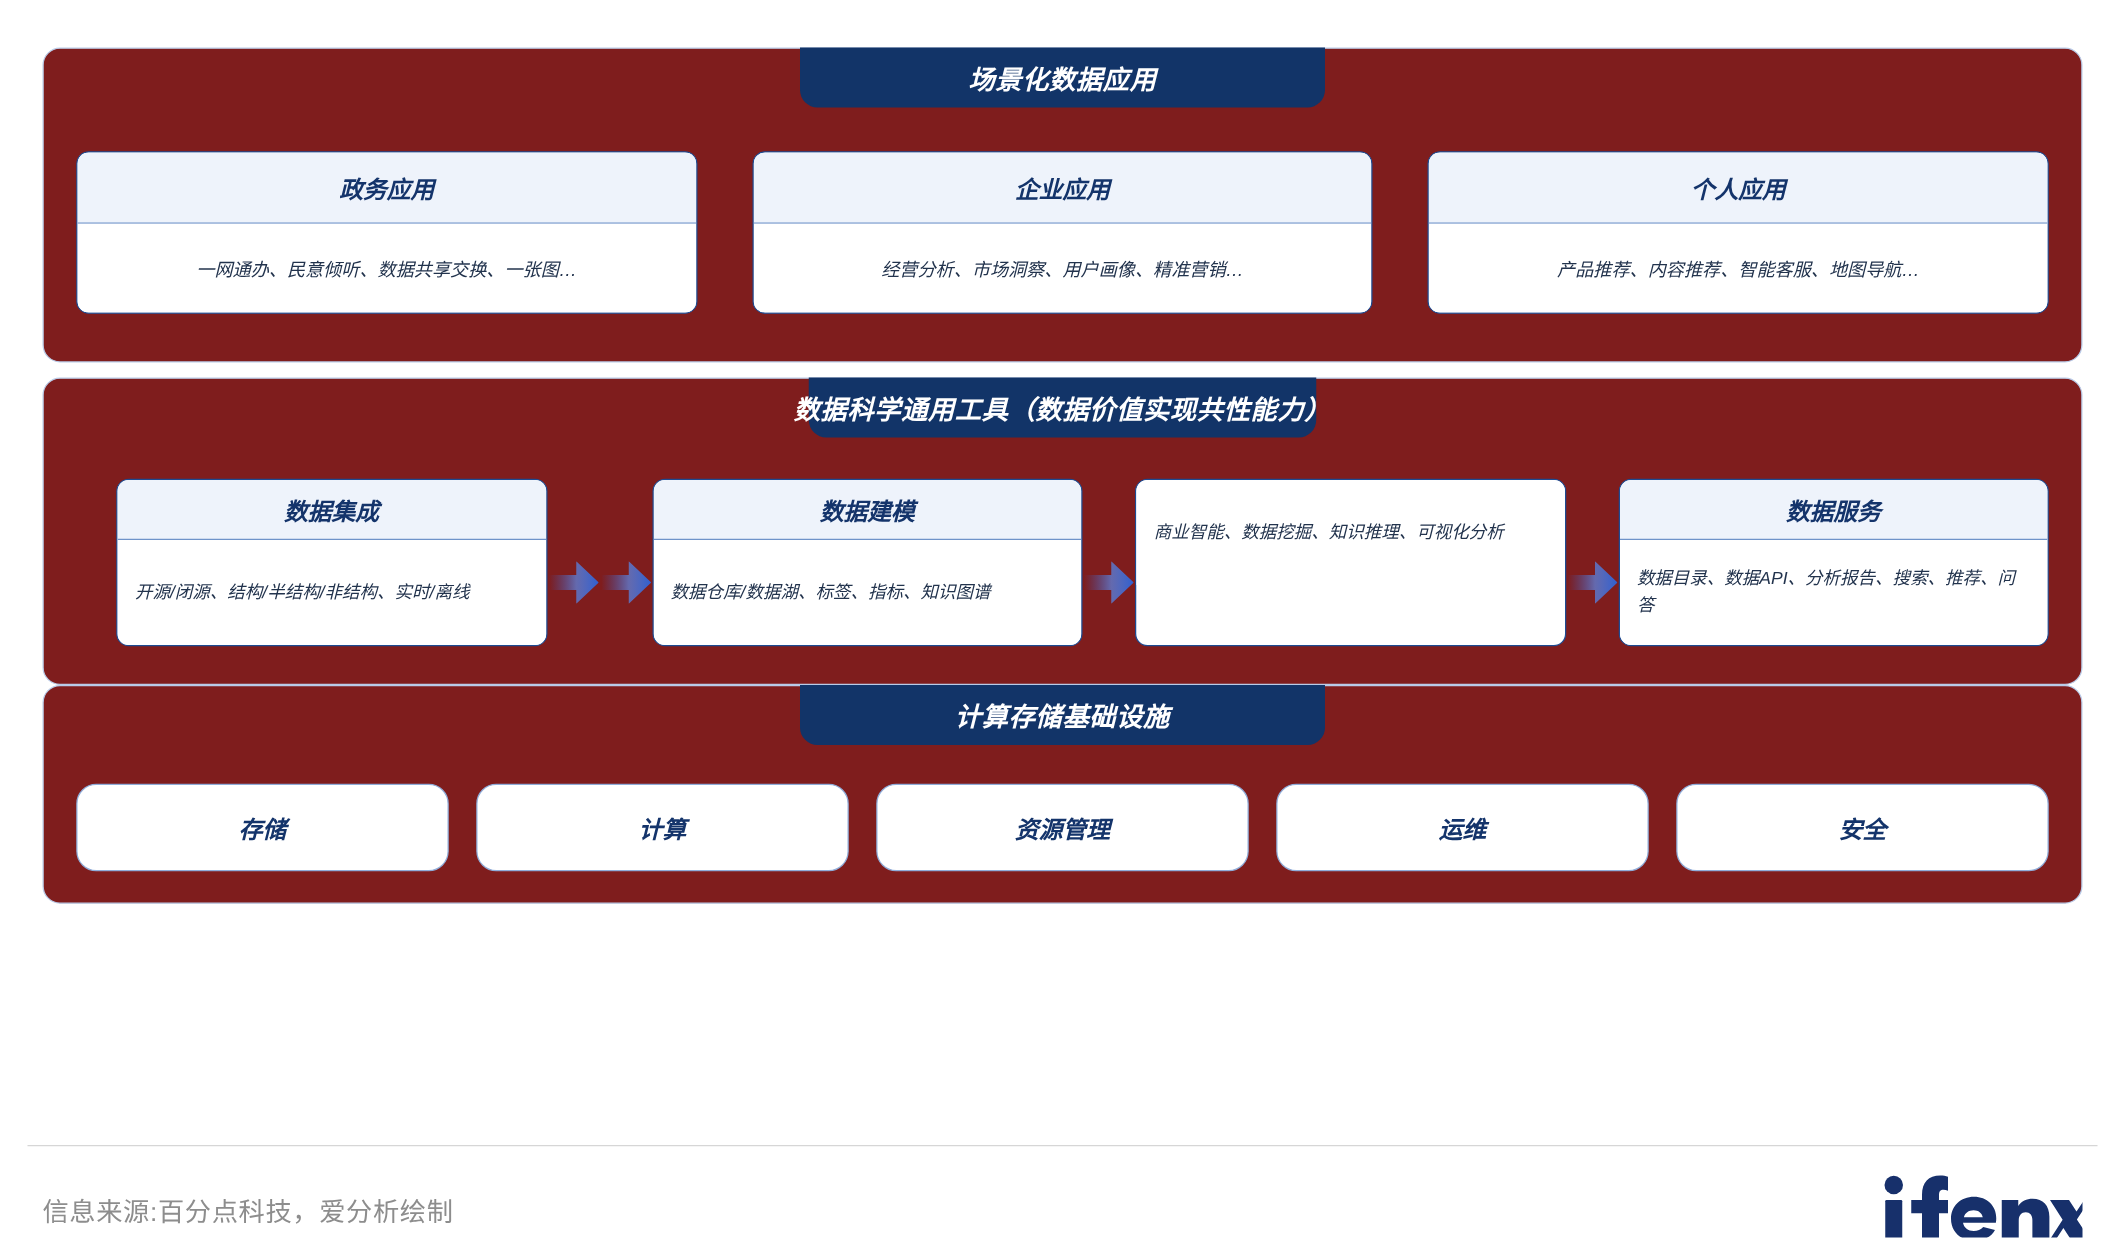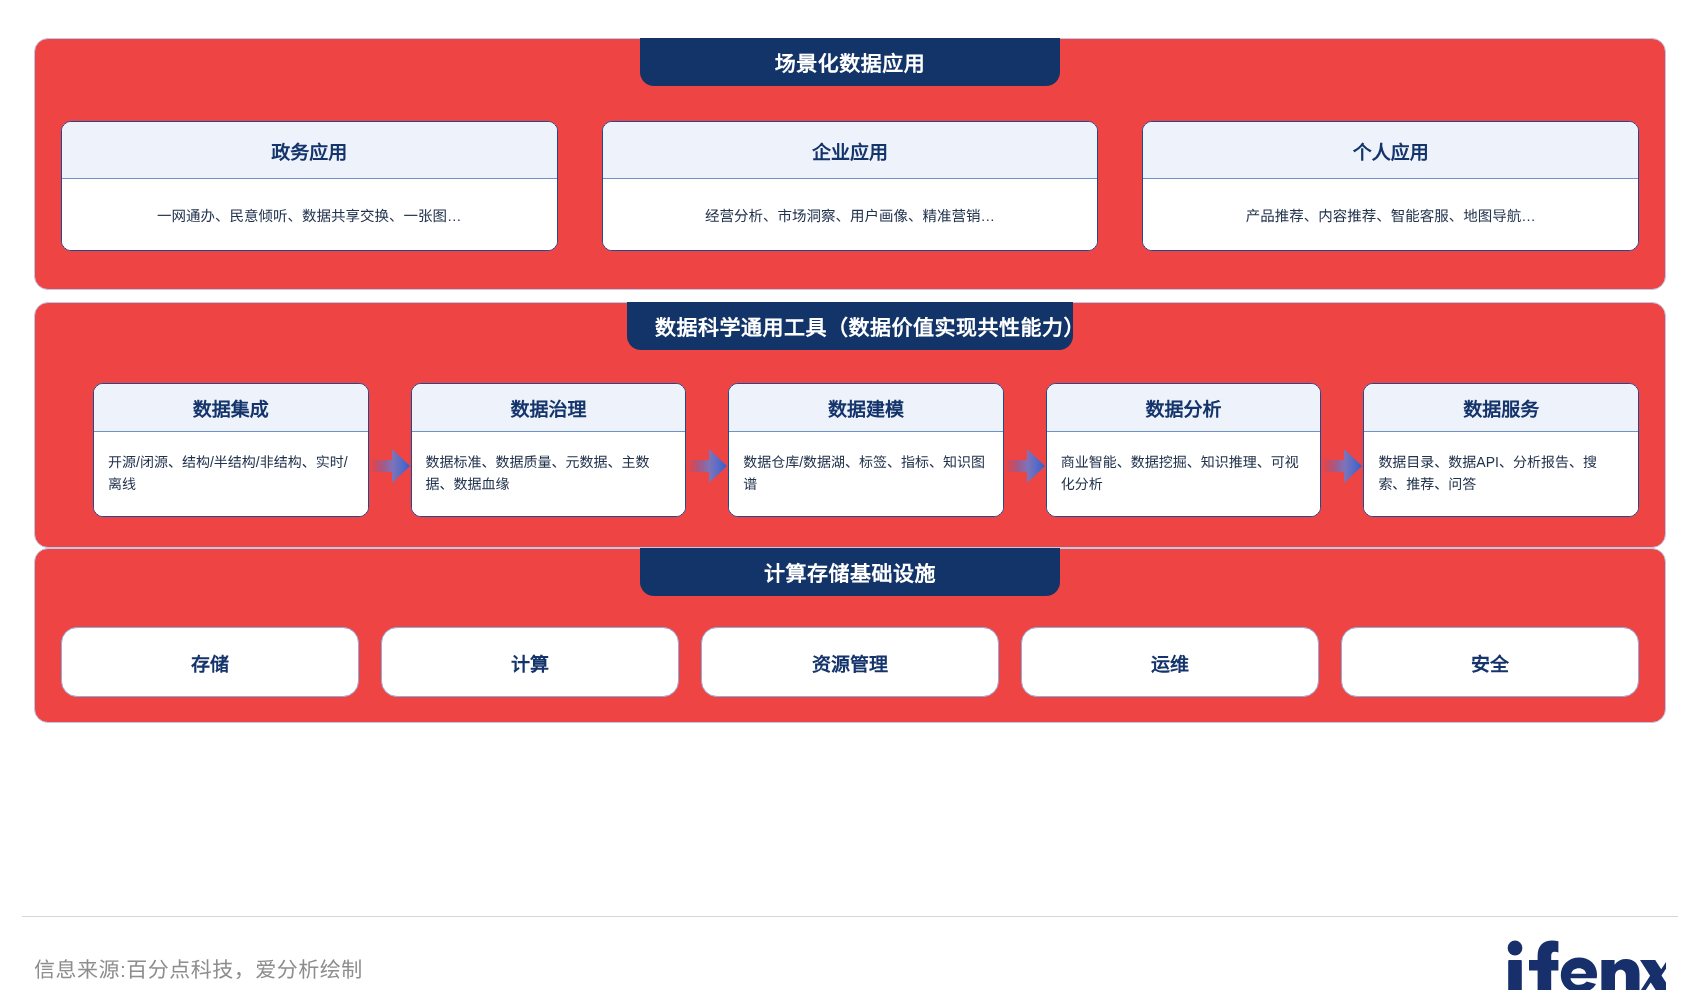--- a/index.html
+++ b/index.html
@@ -23,23 +23,24 @@
     height: 990px;
     box-sizing: border-box;
     padding: 0;
   }
 
   
   .section {
     position: relative;
     box-sizing: border-box;
     margin: 0 34px;
-    background: #ef4444;
+    background: #7f1d1d;
     border: 1.5px solid #b9cbe8;
     border-radius: 14px;
+    font-style: italic;
   }
 
   .band {
     position: absolute;
     top: -1.5px;
     left: 50%;
     transform: translateX(-50%);
     background: #123468;
     color: #ffffff;
     font-weight: bold;
@@ -103,21 +104,20 @@
 
   
   #section-tools {
     height: 246px;
     margin-top: 12px;
   }
   #section-tools .band {
     width: 406px;
     height: 48px;
     font-size: 21px;
-    padding-left: 40px;
   }
   .row-tools {
     position: absolute;
     top: 80px;
     left: 26px;
     right: 26px;
     display: flex;
     align-items: stretch;
     padding-left: 32px;
   }
@@ -268,24 +268,20 @@
             <linearGradient id="agrad1" x1="0" y1="0" x2="1" y2="0">
               <stop offset="0%" stop-color="#2f5fd0" stop-opacity="0"></stop>
               <stop offset="55%" stop-color="#5b83de" stop-opacity="0.75"></stop>
               <stop offset="100%" stop-color="#2f5fd0" stop-opacity="1"></stop>
             </linearGradient>
           </defs>
           <path d="M0 11 L22 11 L22 0 L40 17 L22 34 L22 23 L0 23 Z" fill="url(#agrad1)"></path>
         </svg>
       </div>
 
-      <div class="tool-card">
-        <div class="card-head">数据治理</div>
-        <div class="card-body">数据标准、数据质量、元数据、主数据、数据血缘</div>
-      </div>
 
       <div class="arrow-slot">
         <svg width="40" height="34" viewBox="0 0 40 34" aria-hidden="true">
           <defs>
             <linearGradient id="agrad2" x1="0" y1="0" x2="1" y2="0">
               <stop offset="0%" stop-color="#2f5fd0" stop-opacity="0"></stop>
               <stop offset="55%" stop-color="#5b83de" stop-opacity="0.75"></stop>
               <stop offset="100%" stop-color="#2f5fd0" stop-opacity="1"></stop>
             </linearGradient>
           </defs>
@@ -305,21 +301,20 @@
               <stop offset="0%" stop-color="#2f5fd0" stop-opacity="0"></stop>
               <stop offset="55%" stop-color="#5b83de" stop-opacity="0.75"></stop>
               <stop offset="100%" stop-color="#2f5fd0" stop-opacity="1"></stop>
             </linearGradient>
           </defs>
           <path d="M0 11 L22 11 L22 0 L40 17 L22 34 L22 23 L0 23 Z" fill="url(#agrad3)"></path>
         </svg>
       </div>
 
       <div class="tool-card">
-        <div class="card-head">数据分析</div>
         <div class="card-body">商业智能、数据挖掘、知识推理、可视化分析</div>
       </div>
 
       <div class="arrow-slot">
         <svg width="40" height="34" viewBox="0 0 40 34" aria-hidden="true">
           <defs>
             <linearGradient id="agrad4" x1="0" y1="0" x2="1" y2="0">
               <stop offset="0%" stop-color="#2f5fd0" stop-opacity="0"></stop>
               <stop offset="55%" stop-color="#5b83de" stop-opacity="0.75"></stop>
               <stop offset="100%" stop-color="#2f5fd0" stop-opacity="1"></stop>

